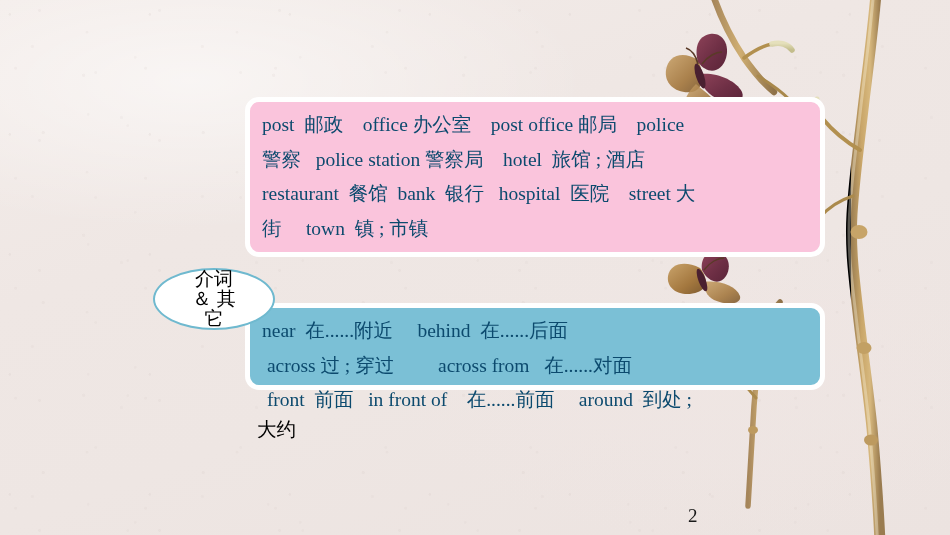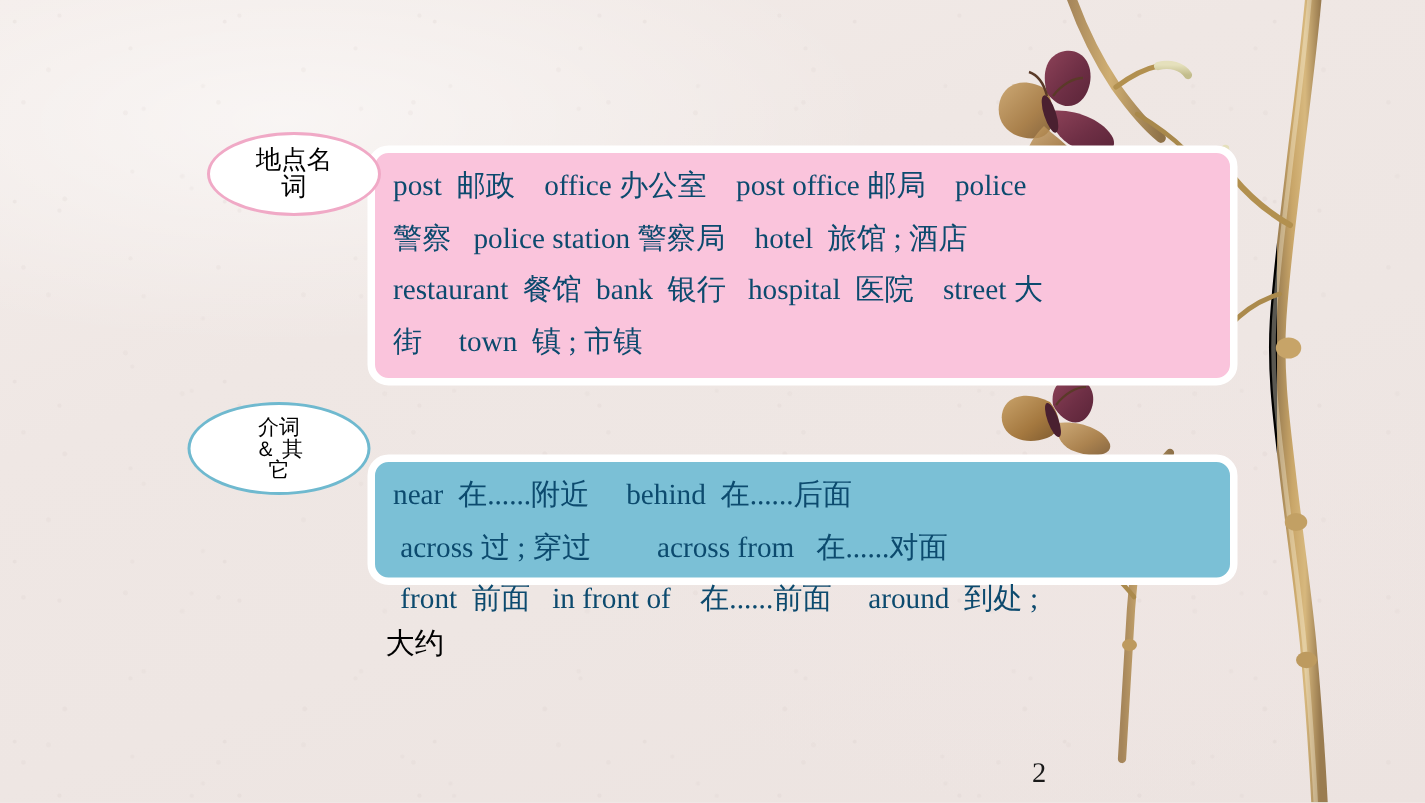--- a/index.html
+++ b/index.html
@@ -81,26 +81,26 @@
   }
   .oval-pink {
     left: 138px;
     top: 88px;
     width: 116px;
     height: 56px;
     border: 2px solid #f0a9c6;
     font-size: 17px;
   }
   .oval-blue {
-    left: 125px;
+    left: 153px;
     top: 268px;
     width: 122px;
     height: 62px;
     border: 2px solid #6fb9cf;
-    font-size: 14px;
+    font-size: 19px;
   }
   .oval .txt { display: block; padding: 0 4px; white-space: pre-line; }
 
   
   .vbox {
     position: absolute;
     border: 5px solid #ffffff;
     border-radius: 14px;
     z-index: 4;
     padding: 6px 12px 4px 12px;
@@ -238,24 +238,20 @@
       <ellipse cx="113" cy="430" rx="5" ry="4" fill="#bd9a5f"></ellipse>
     </g>
   </svg>
 
   <div class="vbox box-pink"><span>post  邮政    office 办公室    post office 邮局    police
 警察   police station 警察局    hotel  旅馆 ; 酒店
 restaurant  餐馆  bank  银行   hospital  医院    street 大
 街     town  镇 ; 市镇</span></div>
 
 
-  <div class="oval oval-pink">
-      <span class="txt">地点名
-词</span>
-    </div>
 
   <div class="vbox box-blue"><span>near  在......附近     behind  在......后面
  across 过 ; 穿过         across from   在......对面
  front  前面   in front of    在......前面     around  到处 ;</span></div>
 
   <div class="spill spill-blue">大约</div>
 
   <div class="oval oval-blue">
       <span class="txt">介词
 ＆ 其

